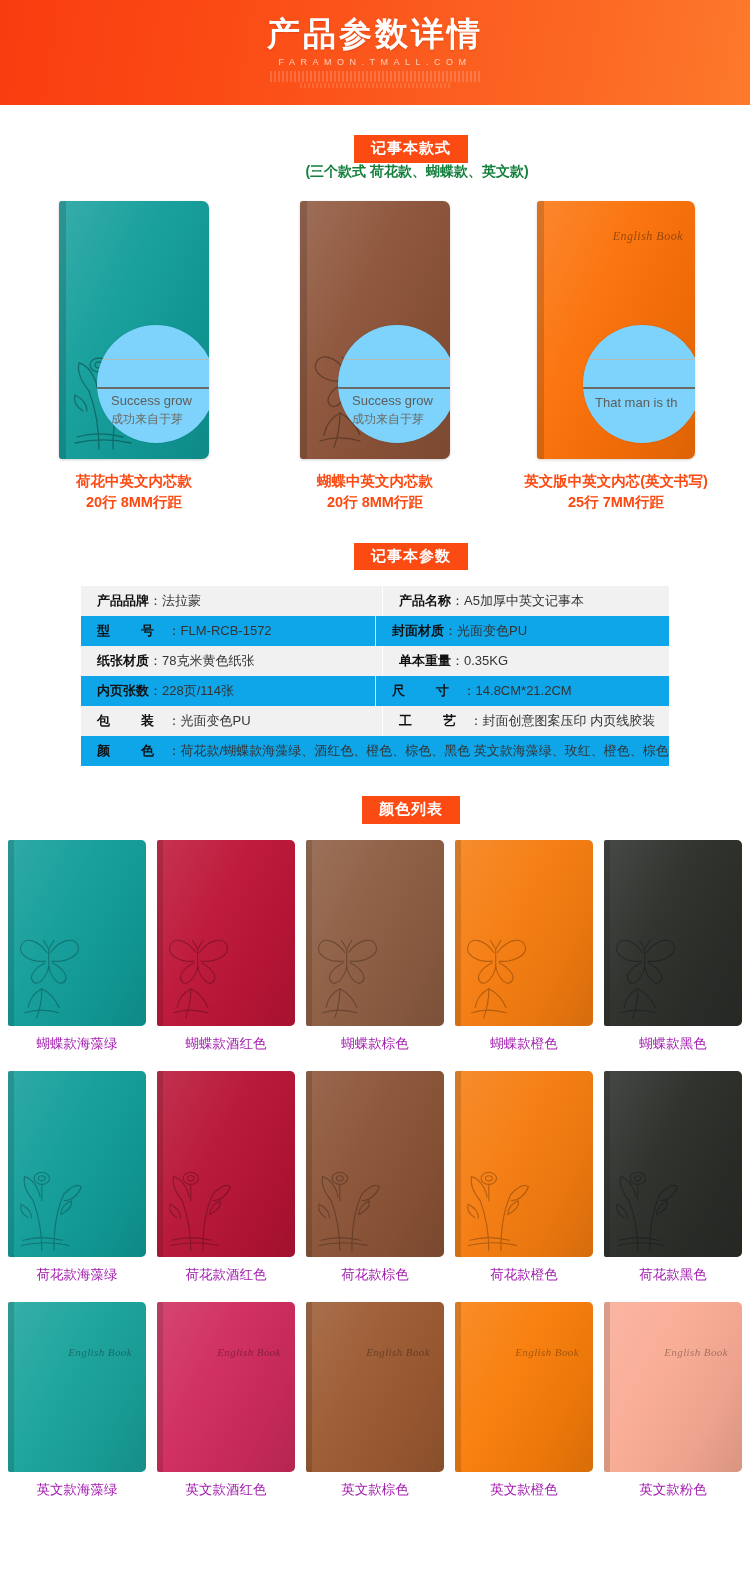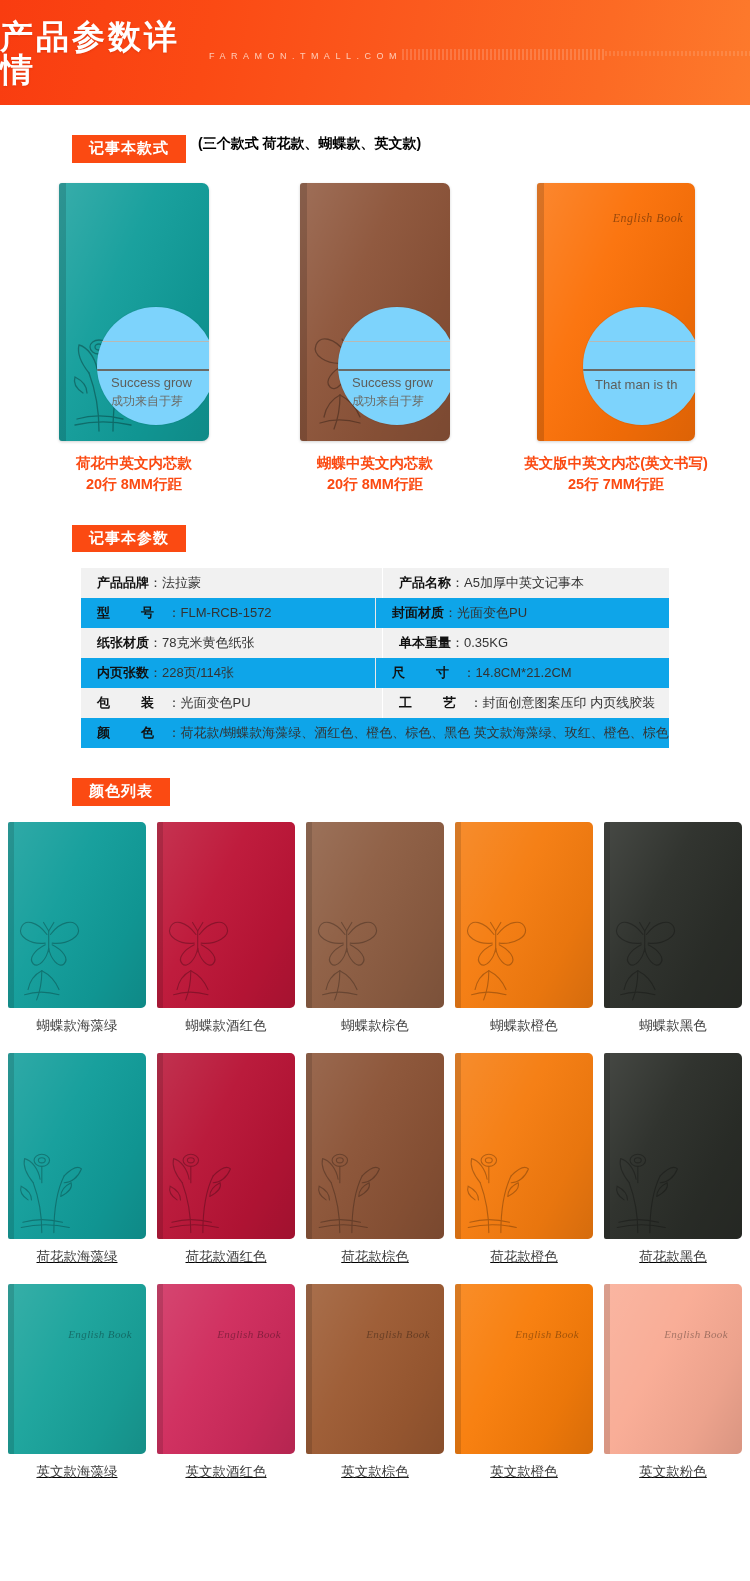--- a/index.html
+++ b/index.html
@@ -13,21 +13,21 @@
 
   
   .banner{
     height:105px;
     background:linear-gradient(100deg,#f93c10 0%,#fb4a14 28%,#fb5a1e 55%,#fc6a24 80%,#fd7a2c 100%);
     position:relative;
     overflow:hidden;
   }
   .banner-inner{
     position:absolute;left:0;right:0;top:0;bottom:0;
-    display:flex;flex-direction:row;align-items:center;justify-content:center;
+    display:flex;flex-direction:column;align-items:center;justify-content:center;
   }
   .banner-title{
     color:#ffffff;
     font-size:33px;
     font-weight:bold;
     letter-spacing:3px;
     line-height:1;
     text-shadow:0 1px 2px rgba(160,30,0,.25);
   }
   .banner-sub{
@@ -47,39 +47,40 @@
   }
   .banner-deco2{
     margin-top:1px;
     width:150px;height:5px;
     background:repeating-linear-gradient(90deg,rgba(255,255,255,.25) 0 2px,rgba(255,255,255,0) 2px 4px);
     opacity:.5;
   }
 
   
   .sec-head{
-    display:flex;align-items:flex-start;
+    display:flex;align-items:center;
     padding-left:72px;
     margin-top:30px;
+    flex-direction:column;
   }
   .badge{
     background:#fb4a12;
     color:#ffffff;
     font-size:15px;
     font-weight:bold;
     letter-spacing:1px;
     padding:5px 17px 6px 17px;
     line-height:1.1;
     white-space:nowrap;
   }
   .sec-note{
     margin-left:12px;
     font-size:14px;
     font-weight:bold;
-    color:#000000;
+    color:#15803d;
     white-space:nowrap;
   }
 
   
   .style-row{
     margin-top:20px;
     display:flex;
     justify-content:center;
     gap:36px;
   }
@@ -216,26 +217,26 @@
   .swatch .emb svg{width:100%;height:100%;display:block;}
   .swatch .scr{
     position:absolute;right:14px;top:44px;
     font-family:"Liberation Serif","DejaVu Serif",serif;
     font-style:italic;font-size:11px;letter-spacing:.4px;
     color:rgba(0,0,0,.34);
   }
   .grid-cap{
     margin-top:9px;
     font-size:13.5px;
-    color:#404040;
+    color:#a21caf;
     text-align:center;
     white-space:nowrap;
     font-weight:500;
   }
-  .grid-row + .grid-row{margin-top:18px;text-decoration:underline;}
+  .grid-row + .grid-row{margin-top:18px;}
   .grid-row-3{margin-top:22px;}
   .tail{height:20px;}
 </style>
 </head>
 <body>
 
 <div class="page">
 
   <div class="banner">
     <div class="banner-inner">

